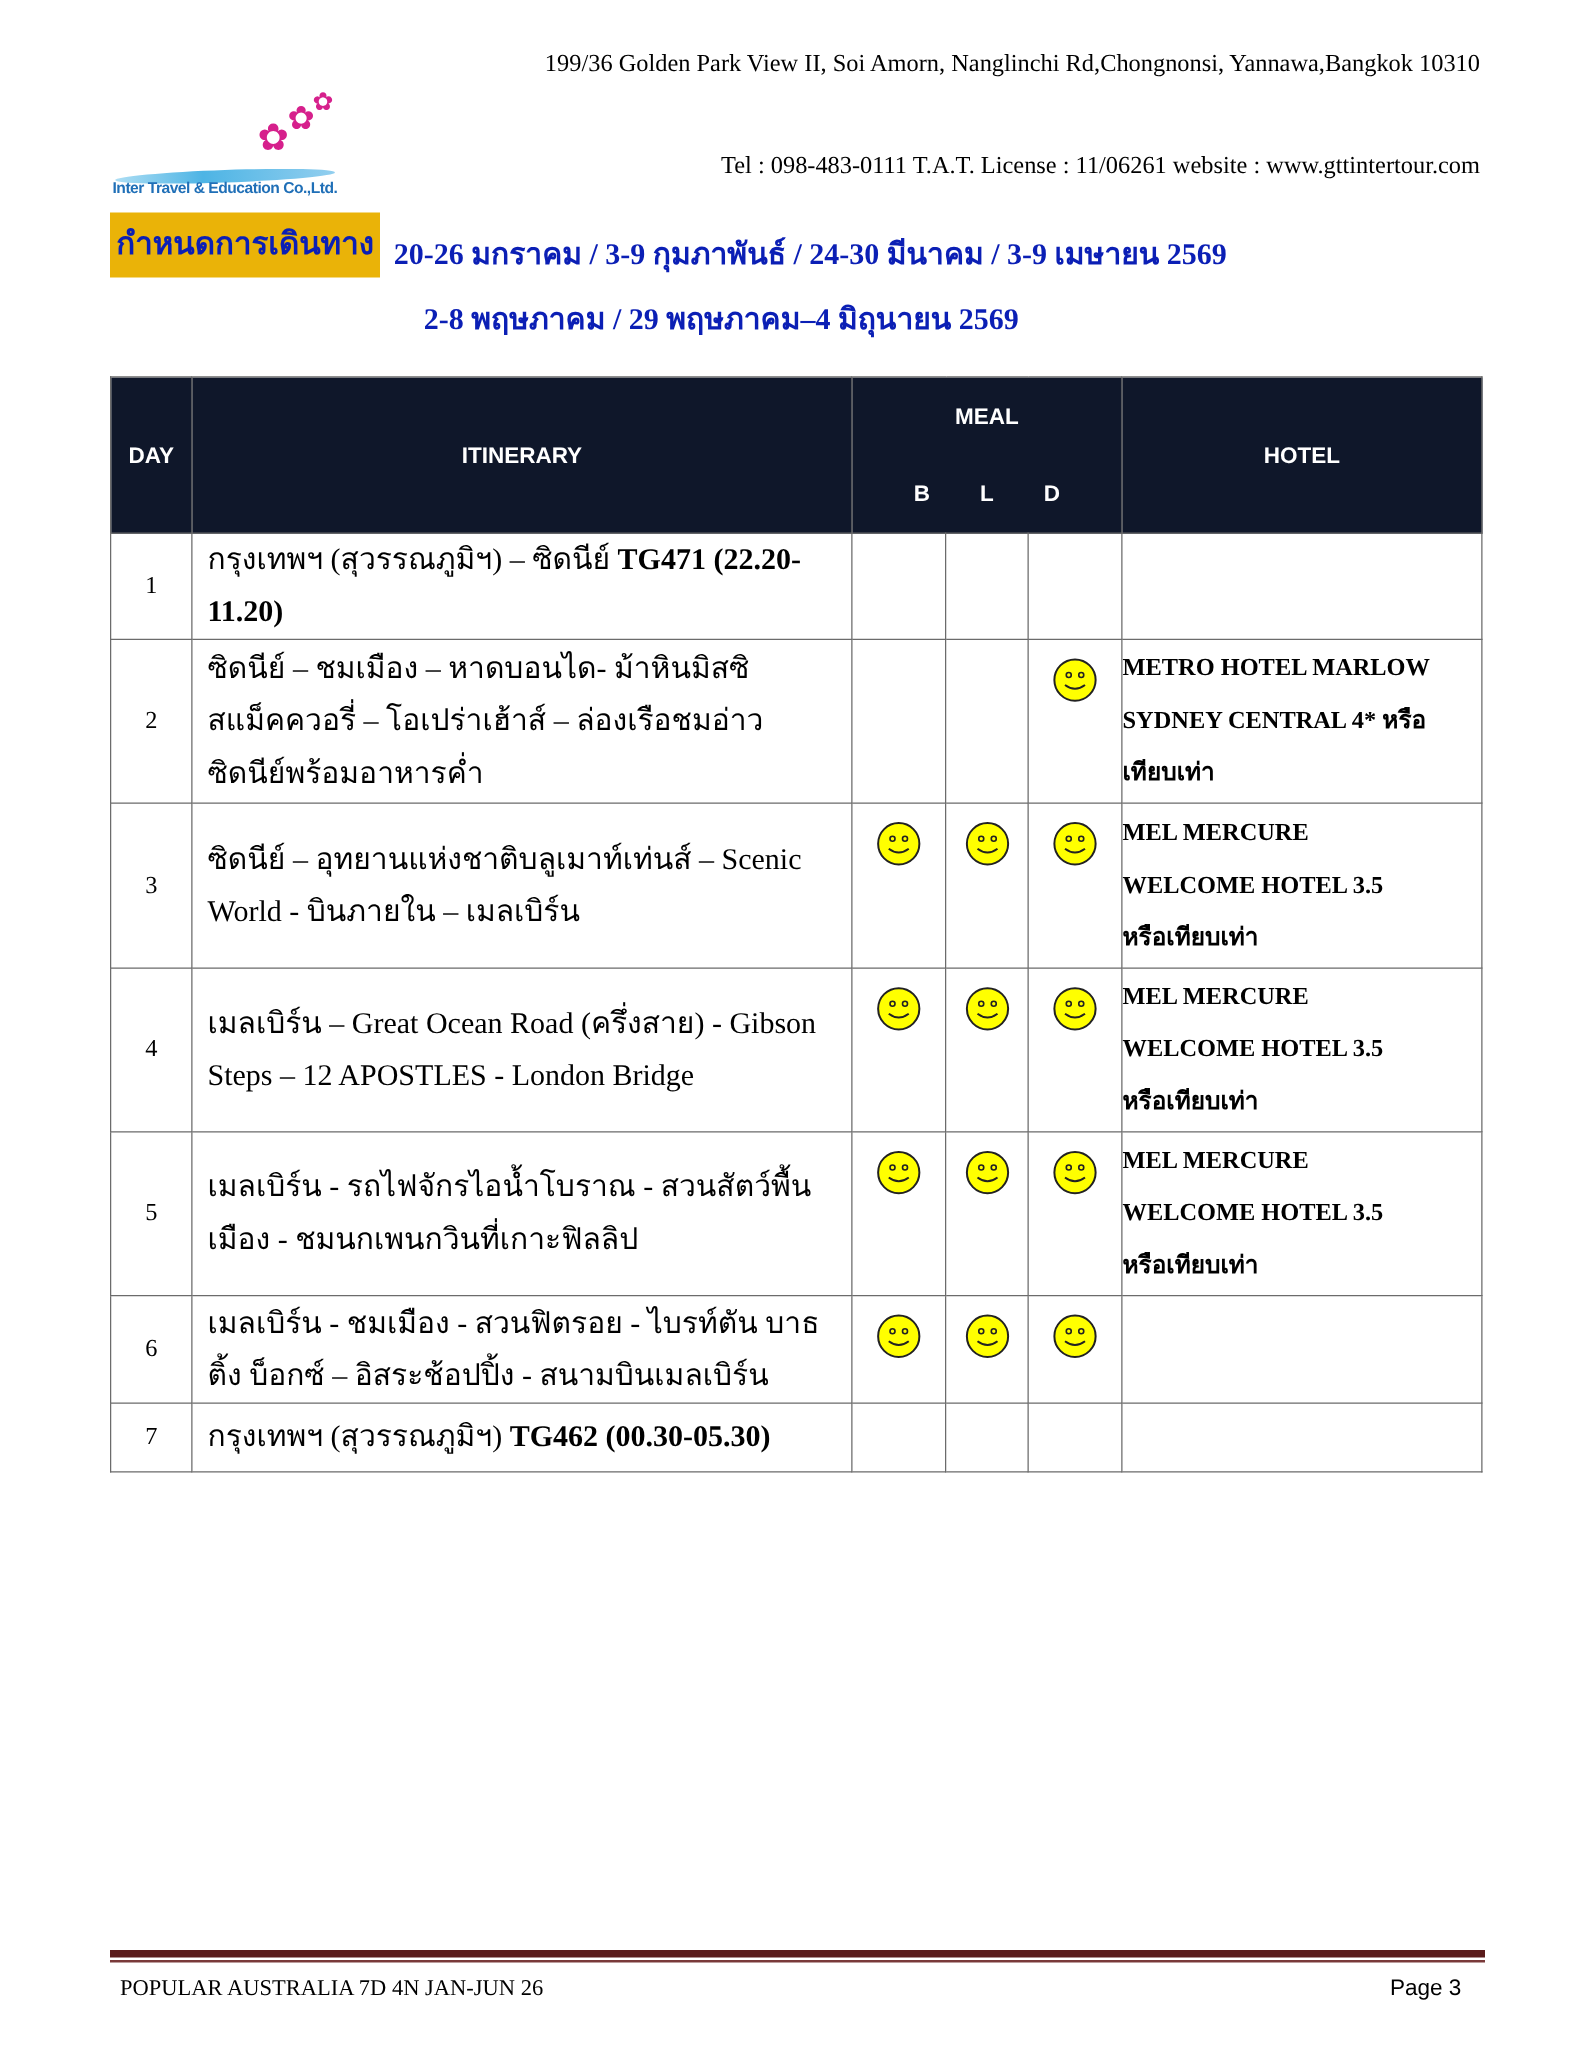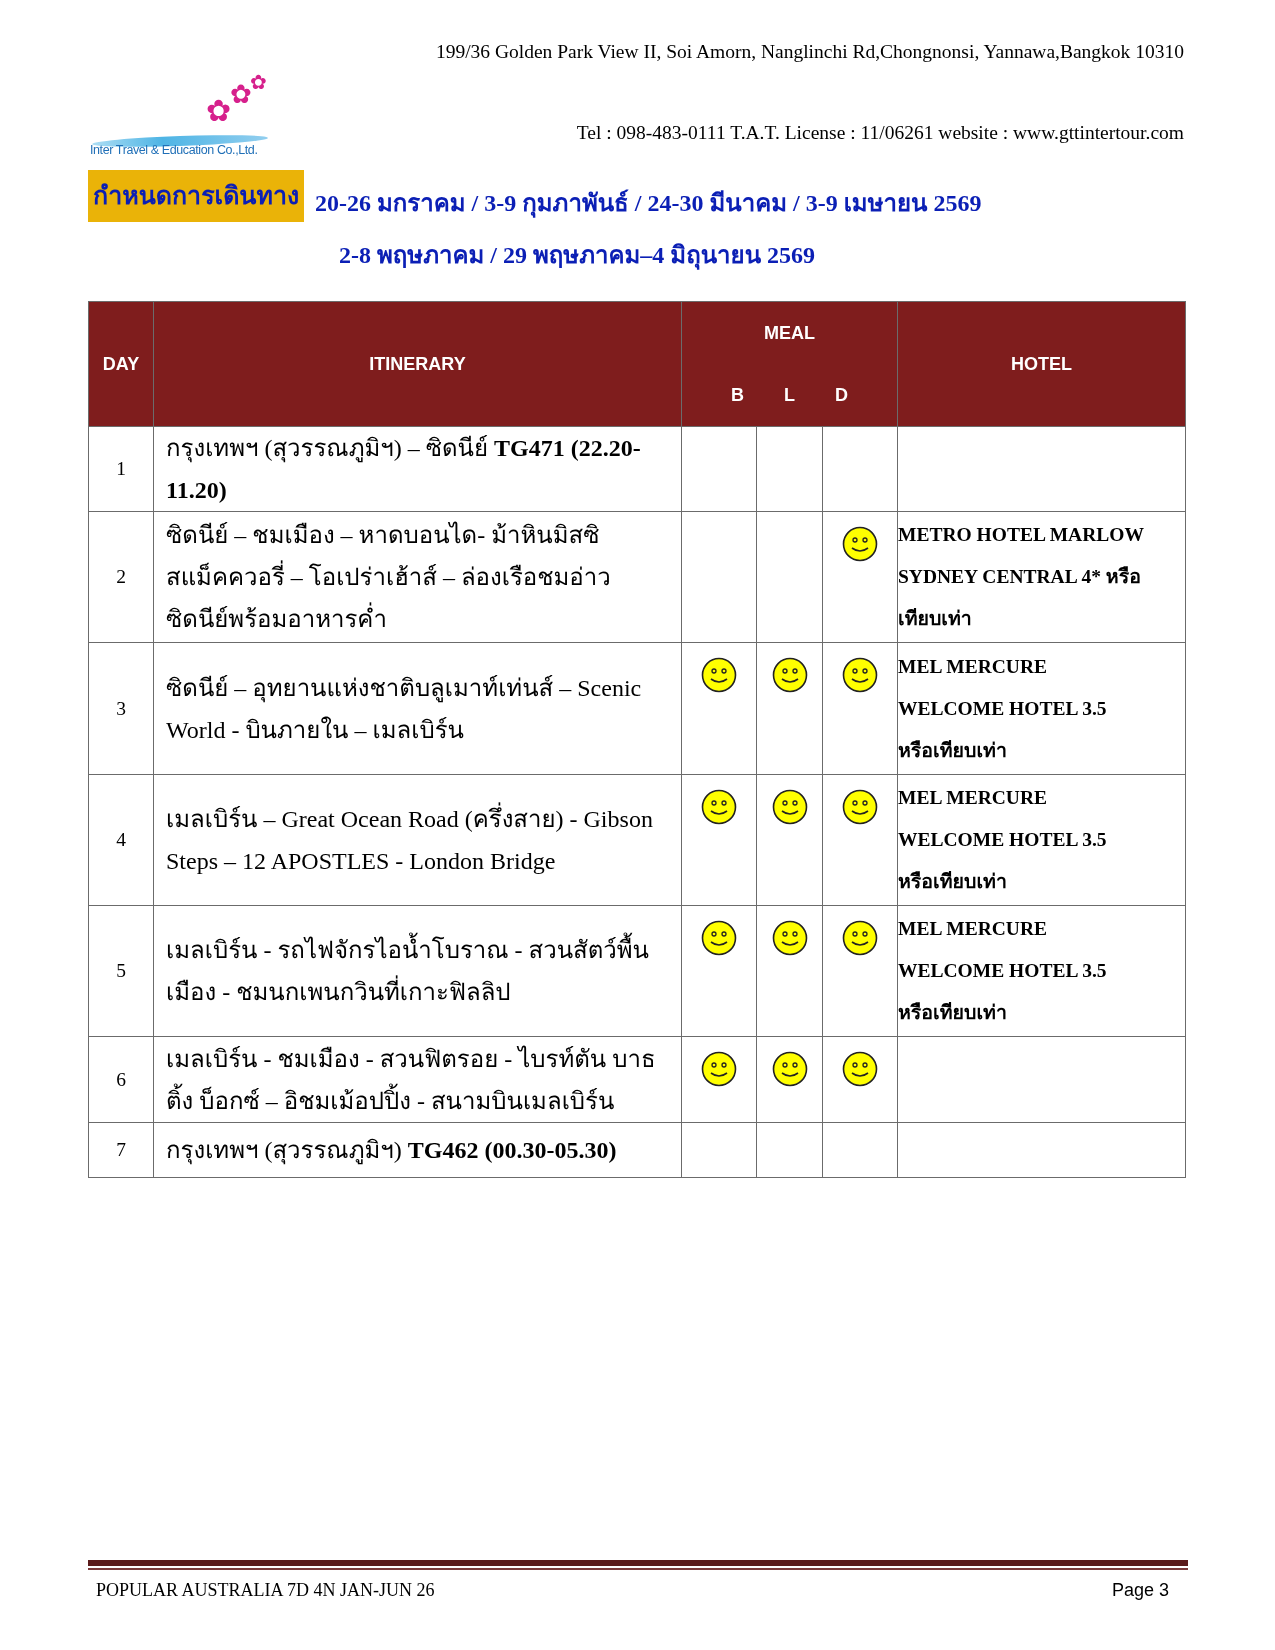--- a/index.html
+++ b/index.html
@@ -5,37 +5,37 @@
     html, body { margin: 0; padding: 0; background: #ffffff; }
     body { width: 1275px; height: 1650px; position: relative; overflow: hidden; font-family: "Liberation Serif", serif; color: #000; }
 
     
     .logo { position: absolute; left: 88px; top: 44px; width: 190px; height: 115px; }
     .logo-letters { position: absolute; left: 14px; top: 0px; font-family: "Liberation Sans", sans-serif; font-weight: bold; font-style: italic; font-size: 84px; line-height: 90px; letter-spacing: -6px; }
     .logo-g { color: #3cb82e; }
     .logo-t { color: #f7931e; }
     .logo-flower { position: absolute; font-size: 26px; color: #d6208c; line-height: 1; }
     .logo-wave { position: absolute; left: 4px; top: 92px; width: 176px; height: 10px; border-radius: 50%; background: linear-gradient(90deg, #9fd8f2, #2ea7e0 40%, #7fc6ec); transform: rotate(-2deg); opacity: 0.85; }
-    .logo-tagline { position: absolute; left: 2px; top: 99px; font-family: "Liberation Sans", sans-serif; font-weight: normal; font-size: 12.5px; color: #1f6fb7; white-space: nowrap; letter-spacing: -0.4px; }
+    .logo-tagline { position: absolute; left: 2px; top: 99px; font-family: "Liberation Sans", sans-serif; font-weight: bold; font-size: 12.5px; color: #1f6fb7; white-space: nowrap; letter-spacing: -0.4px; }
 
     
     .addr { position: absolute; right: 91px; font-size: 19.5px; white-space: nowrap; }
     .addr-1 { top: 41px; }
     .addr-2 { top: 86px; margin-top: 36px; }
 
     
     .sched-label { position: absolute; left: 88px; top: 170px; height: 52px; padding: 0 5px; background: #eab308; color: #0b1fb5; font-weight: bold; font-size: 25px; line-height: 52px; white-space: nowrap; }
     .sched-line { position: absolute; left: 315px; color: #0b1fb5; font-weight: bold; font-size: 24px; white-space: nowrap; }
     .sched-1 { top: 183px; }
     .sched-2 { top: 235px; margin-left: 24px; }
 
     
     table.itin { position: absolute; left: 88px; top: 301px; width: 1097px; border-collapse: collapse; table-layout: fixed; }
     table.itin td, table.itin th { border: 1.5px solid #6b6b6b; padding: 0; }
-    table.itin th { background: #7f1d1d; color: #fff; font-family: "Liberation Sans", sans-serif; font-weight: bold; font-size: 18px; }
+    table.itin th { background: #0f172a; color: #fff; font-family: "Liberation Sans", sans-serif; font-weight: bold; font-size: 18px; }
     th.h-meal { height: 62px; vertical-align: middle; }
     th.h-sub { height: 62px; }
     .meal-subs { display: flex; justify-content: center; gap: 40px; padding-left: 0; }
     td.day { text-align: center; vertical-align: middle; font-size: 19.5px; }
     td.it { vertical-align: middle; padding: 0 12px !important; font-size: 24px; line-height: 42px; }
     td.it .flight { font-weight: bold; }
     td.meal { vertical-align: top; text-align: center; }
     td.hotel { vertical-align: middle; text-align: left; font-weight: bold; font-size: 19.5px; line-height: 42px; }
     .smiley { display: inline-block; width: 36px; height: 36px; margin-top: 14px; }
 
@@ -192,21 +192,21 @@
             <path d="M10 22 Q18 28 26 22" fill="none" stroke="#222" stroke-width="1.6"></path>
           </svg></td>
         <td class="hotel">
           <div>MEL MERCURE</div>
           <div>WELCOME HOTEL 3.5</div>
           <div style="font-weight:bold;">หรือเทียบเท่า</div>
         </td>
       </tr>
       <tr style="height: 86px;">
         <td class="day">6</td>
-        <td class="it"><span>เมลเบิร์น - ชมเมือง - สวนฟิตรอย - ไบรท์ตัน บาธติ้ง บ็อกซ์ – อิชมเม้อปปิ้ง - สนามบินเมลเบิร์น</span></td>
+        <td class="it"><span>เมลเบิร์น - ชมเมือง - สวนฟิตรอย - ไบรท์ตัน บาธติ้ง บ็อกซ์ – อิสระช้อปปิ้ง - สนามบินเมลเบิร์น</span></td>
         <td class="meal"><svg class="smiley" viewBox="0 0 36 36">
             <circle cx="18" cy="18" r="16.5" fill="#ffff00" stroke="#222" stroke-width="1.6"></circle>
             <circle cx="13" cy="14" r="2" fill="none" stroke="#222" stroke-width="1.3"></circle>
             <circle cx="23" cy="14" r="2" fill="none" stroke="#222" stroke-width="1.3"></circle>
             <path d="M10 22 Q18 28 26 22" fill="none" stroke="#222" stroke-width="1.6"></path>
           </svg></td>
         <td class="meal"><svg class="smiley" viewBox="0 0 36 36">
             <circle cx="18" cy="18" r="16.5" fill="#ffff00" stroke="#222" stroke-width="1.6"></circle>
             <circle cx="13" cy="14" r="2" fill="none" stroke="#222" stroke-width="1.3"></circle>
             <circle cx="23" cy="14" r="2" fill="none" stroke="#222" stroke-width="1.3"></circle>

